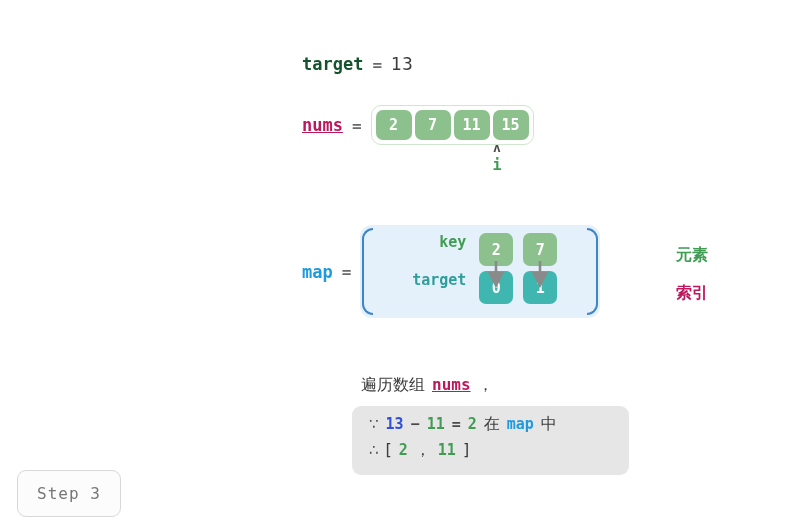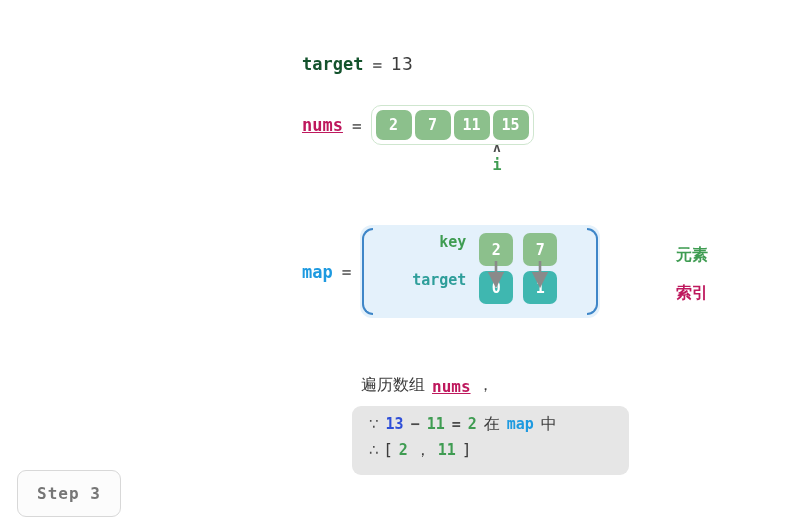--- a/index.html
+++ b/index.html
@@ -194,21 +194,21 @@
   }
   .side-green { color: #3f9c52; }
   .side-teal  { color: #be185d; }
 
   
   #narration {
     left: 361px;
     top: 375px;
     font-size: 16px;
     display: flex;
-    align-items: flex-end;
+    align-items: flex-start;
     gap: 7px;
     white-space: nowrap;
   }
   #narration .cjk { color: #3c3c3c; }
   #narration .comma { color: #3c3c3c; }
 
   #conclusion-box {
     left: 352px;
     top: 406px;
     width: 277px;
@@ -240,21 +240,21 @@
     width: 102px;
     height: 45px;
     border: 1.3px solid #d8d8d8;
     border-radius: 9px;
     background: #fcfcfc;
     display: flex;
     align-items: center;
     justify-content: center;
     color: #767676;
     font-family: "DejaVu Sans Mono", "Liberation Mono", monospace;
-    font-weight: bold;
+    font-weight: normal;
     font-size: 16px;
     letter-spacing: 1px;
   }
 </style>
 </head>
 <body>
 
 <div class="abs" id="target-row">
   <span class="mono var-blue" id="target-name">target</span>
   <span class="mono eq-sign">=</span>

